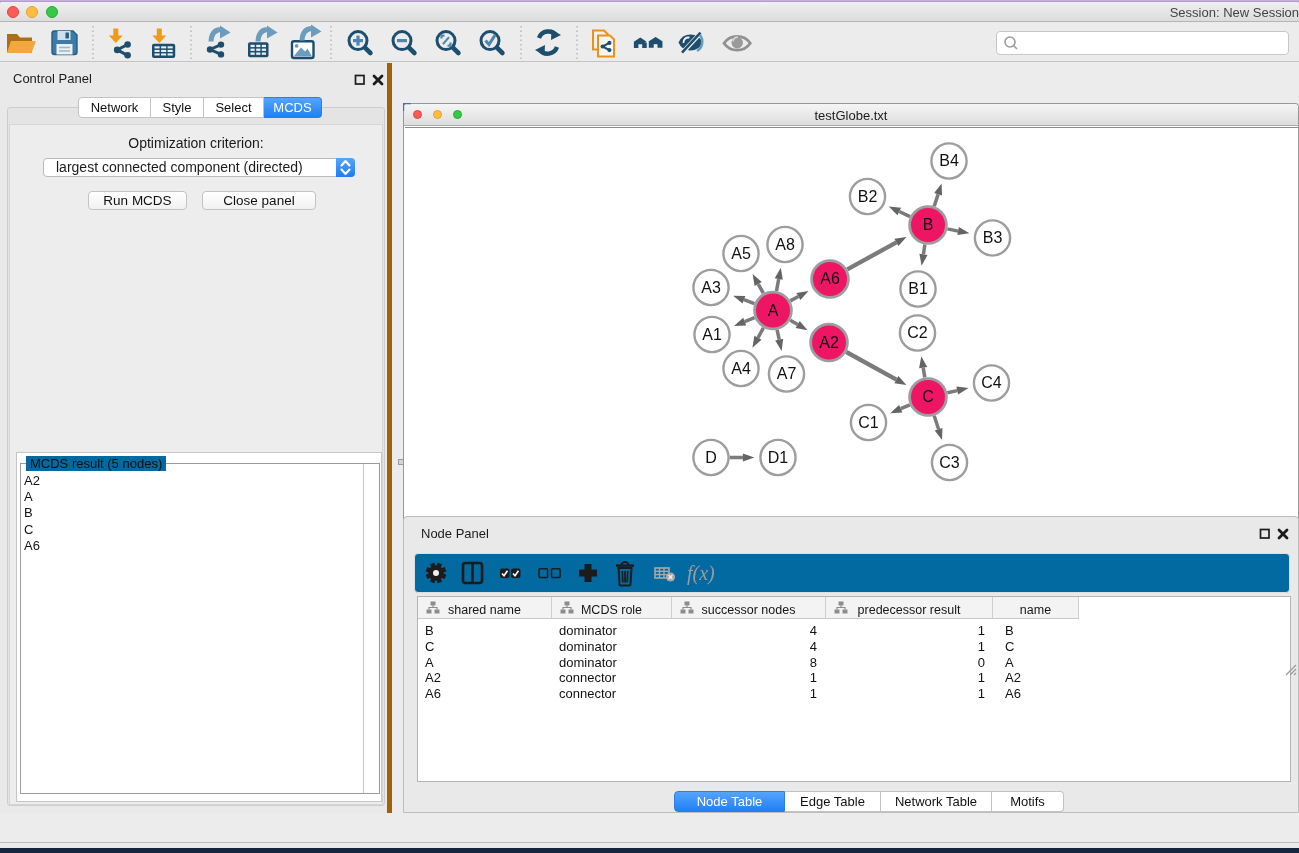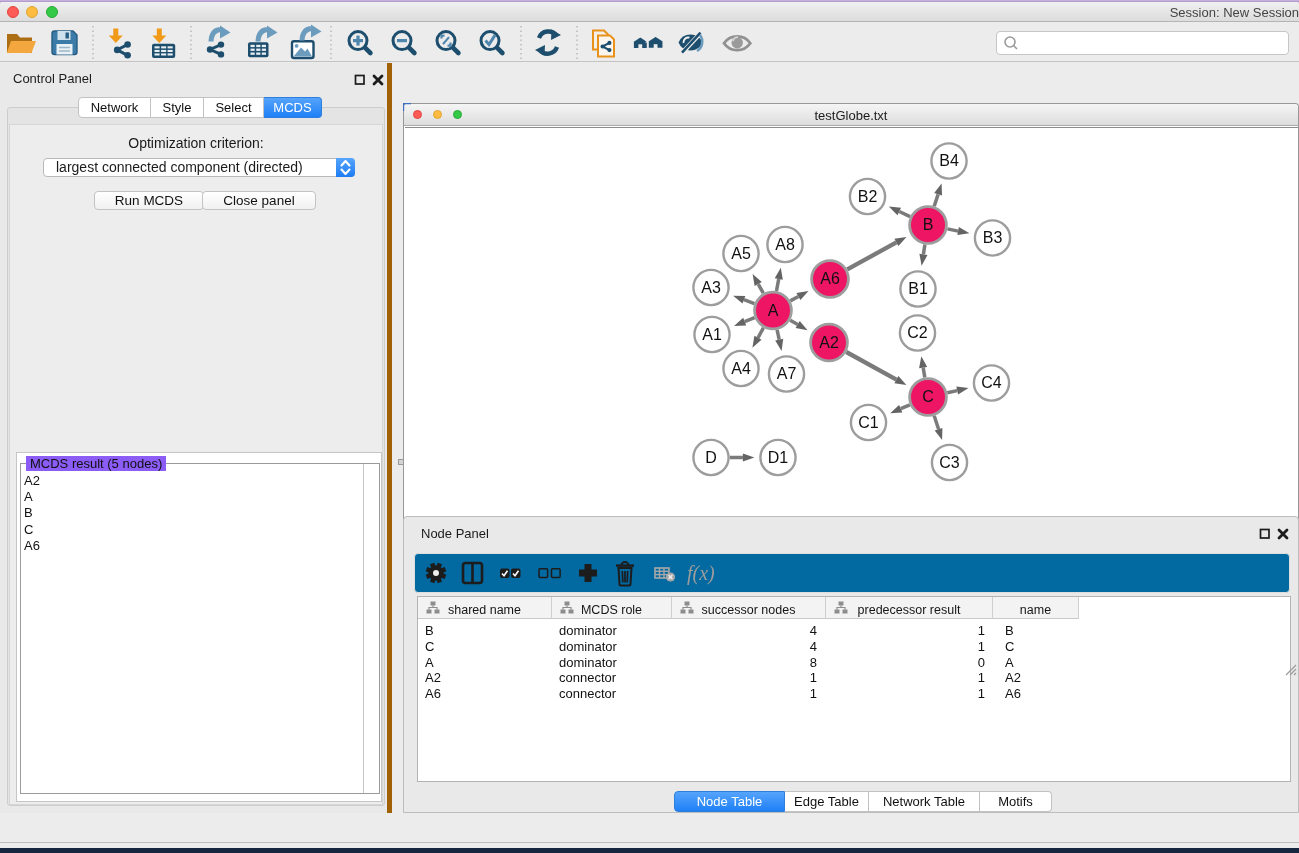--- a/index.html
+++ b/index.html
@@ -26,26 +26,26 @@
 #cpTabsBack { position:absolute; left:7px; top:44px; width:378px; height:699px; background:#e4e4e4; border:1px solid #cdcdcd; border-radius:3px; }
 #cpInner { position:absolute; left:9px; top:61px; width:374px; height:681px; background:#ededed; border:1px solid #d6d6d6; }
 #cpTabs { position:absolute; left:78px; top:34px; height:21px; display:flex; font-size:13px; }
 #cpTabs div { background:#fff; border:1px solid #c2c2c2; border-left:none; color:#111; line-height:19px; text-align:center; }
 #cpTabs div:first-child { border-left:1px solid #c2c2c2; border-radius:4px 0 0 4px; }
 #cpTabs div.sel { background:linear-gradient(#56a4fc,#1f80f6); color:#fff; border-color:#2e7fdd; border-radius:0 4px 4px 0; }
 #optlabel { position:absolute; left:0; top:72px; width:392px; text-align:center; font-size:14px; color:#1a1a1a; }
 #combo { position:absolute; left:43px; top:95px; width:312px; height:19px; background:#fff; border:1px solid #b9b9b9; border-radius:4px; font-size:14px; color:#1b1b1b; line-height:17.5px; padding-left:12px; }
 #comboStep { position:absolute; right:-1px; top:-1px; width:19px; height:19px; border-radius:0 4px 4px 0; background:linear-gradient(#57a5fd,#1d7cf3); }
 .btn { position:absolute; top:128px; height:19px; background:linear-gradient(#ffffff,#f1f1f1); border:1px solid #c3c3c3; border-radius:4px; font-size:13.5px; color:#111; text-align:center; line-height:17.5px; }
-#btnRun { left:94px; width:110px; }
+#btnRun { left:88px; width:99px; }
 #btnClose { left:202px; width:114px; }
 
 #resultBox { position:absolute; left:16px; top:389px; width:366px; height:350px; background:#fff; border:1px solid #c6c6c6; }
 #fieldset { position:absolute; left:3px; top:10px; width:360px; height:331px; border:1px solid #9b9b9b; }
-#legend { position:absolute; left:5px; top:-8px; background:#8b5cf6; padding:0 4px; font-size:13px; color:#111; }
+#legend { position:absolute; left:5px; top:-8px; background:#0369a1; padding:0 4px; font-size:13px; color:#111; }
 #resList { position:absolute; left:3px; top:9px; font-size:13px; color:#111; line-height:16.2px; }
 #scrollTrack { position:absolute; right:0; top:0; bottom:0; width:16px; border-left:1px solid #c9c9c9; background:#fff; }
 
 #netwin { position:absolute; left:403px; top:63px; width:896px; height:574px; border:1px solid #979797; border-bottom:1px solid #8d8d8d; border-radius:4px 4px 0 0; background:#fff;margin-top:40px; }
 #nettitle { position:absolute; top:0; left:0; right:0; height:22px; background:linear-gradient(#f5f5f5,#dddddd); border-bottom:1px solid #ababab; border-radius:4px 4px 0 0; }
 #nettitle .t1 { left:9px; top:6px !important; width:9px; height:9px; background:#fc5b56; border:1px solid #e2443f; }
 #nettitle .t2 { left:29px; top:6px; width:9px; height:9px; background:#fdbc40; border:1px solid #e0a431; }
 #nettitle .t3 { left:49px; top:6px; width:9px; height:9px; background:#35c948; border:1px solid #26a935; }
 #nettitletext { position:absolute; top:4px; left:0; right:0; text-align:center; font-size:13px; color:#1b1b1b; }
 #netcanvas { position:absolute; left:1px; top:23px; width:893px; height:421px; background:#fff; border-top:1px solid #8c8c8c; }
@@ -407,21 +407,21 @@
 <div class="trow" style="left:408px;top:73px;width:159px;text-align:right">1</div>
 <div class="trow" style="left:587px;top:73px;width:70px">A2</div>
 <div class="trow" style="left:7px;top:89px;width:120px">A6</div>
 <div class="trow" style="left:141px;top:89px;width:110px">connector</div>
 <div class="trow" style="left:254px;top:89px;width:145px;text-align:right">1</div>
 <div class="trow" style="left:408px;top:89px;width:159px;text-align:right">1</div>
 <div class="trow" style="left:587px;top:89px;width:70px">A6</div>
       </div>
     <div id="btabs">
         <div class="sel" style="width:111px">Node Table</div>
-        <div style="width:84px">Edge Table</div>
+        <div style="width:96px">Edge Table</div>
         <div style="width:111px">Network Table</div>
         <div style="width:72px">Motifs</div>
       </div>
   </div>
   <div id="statusbar">
     <div id="listbtn"><svg width="27" height="19">
           <circle cx="6" cy="4.5" r="1.8" fill="#111"></circle>
           <rect x="9.5" y="3.2" width="12" height="2.8" fill="#111"></rect>
           <circle cx="6" cy="9.5" r="1.8" fill="#111"></circle>
           <rect x="9.5" y="8.2" width="12" height="2.8" fill="#111"></rect>

